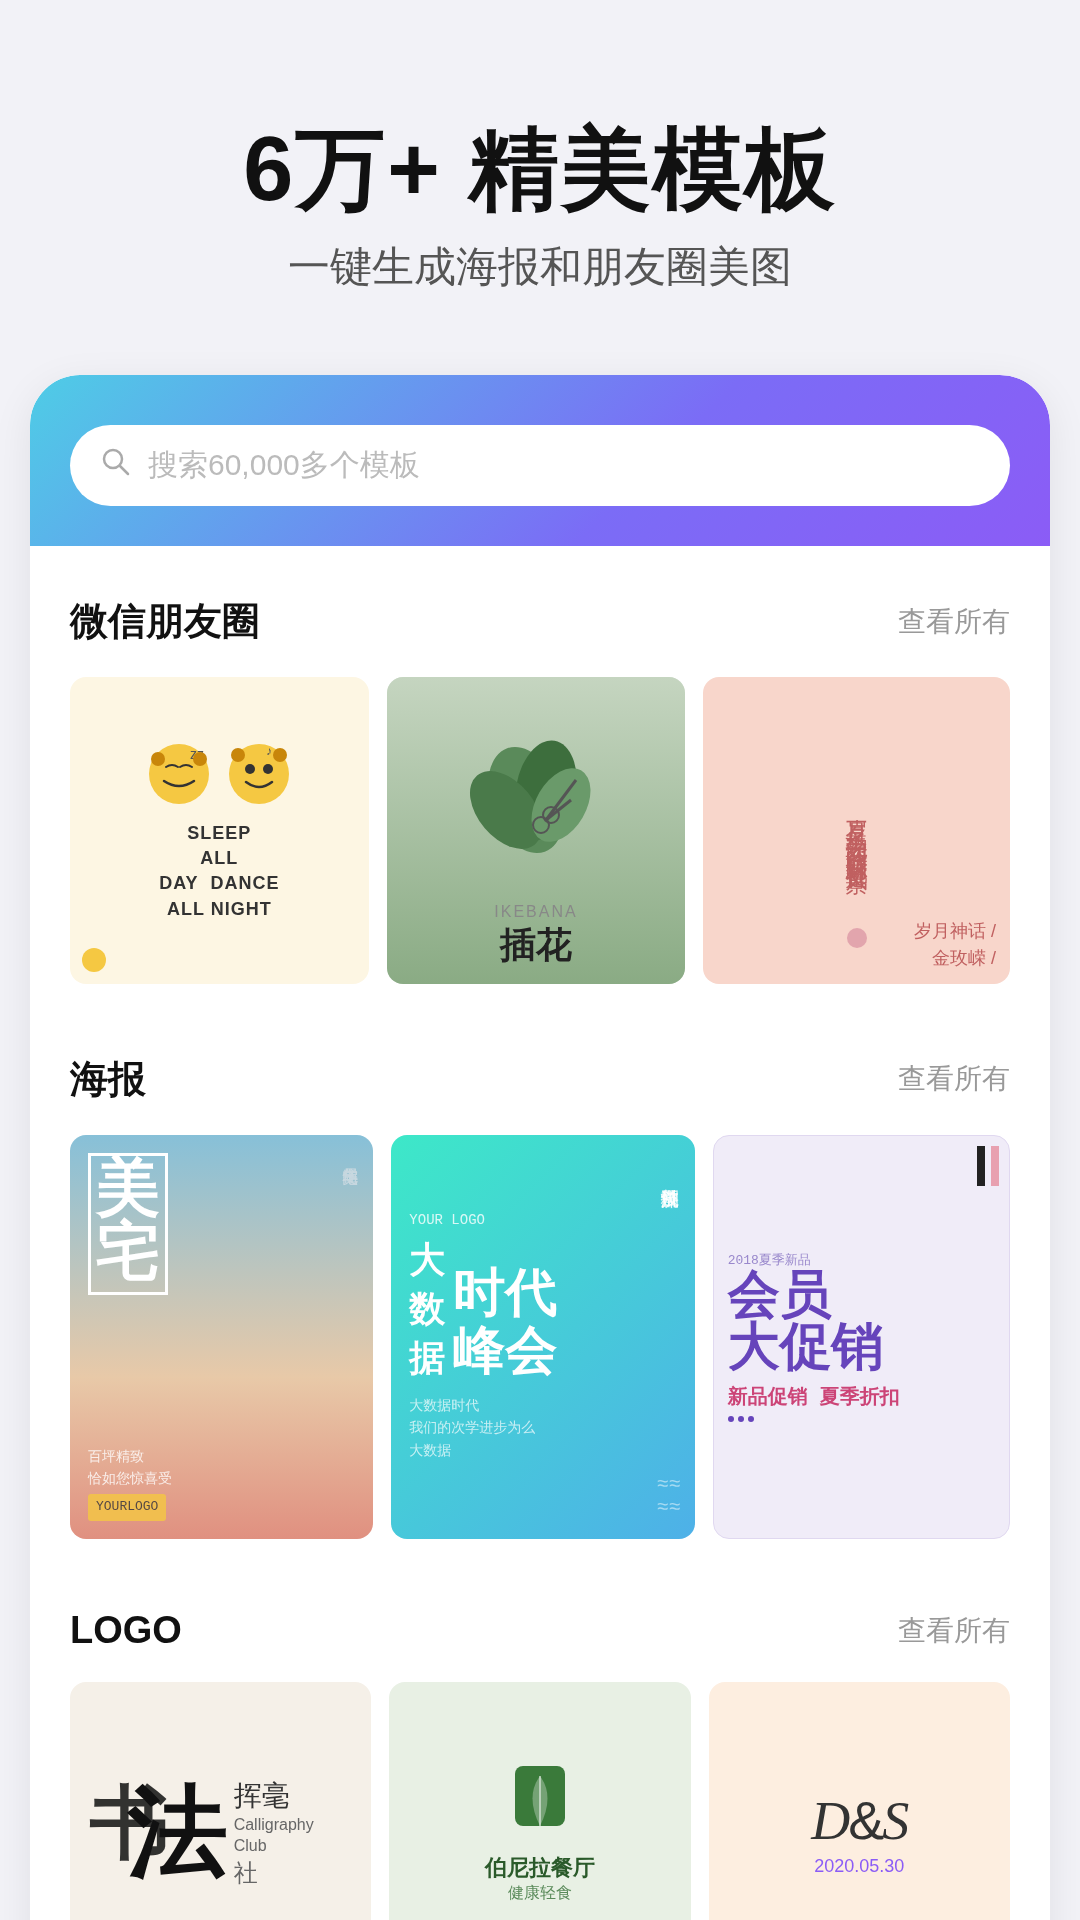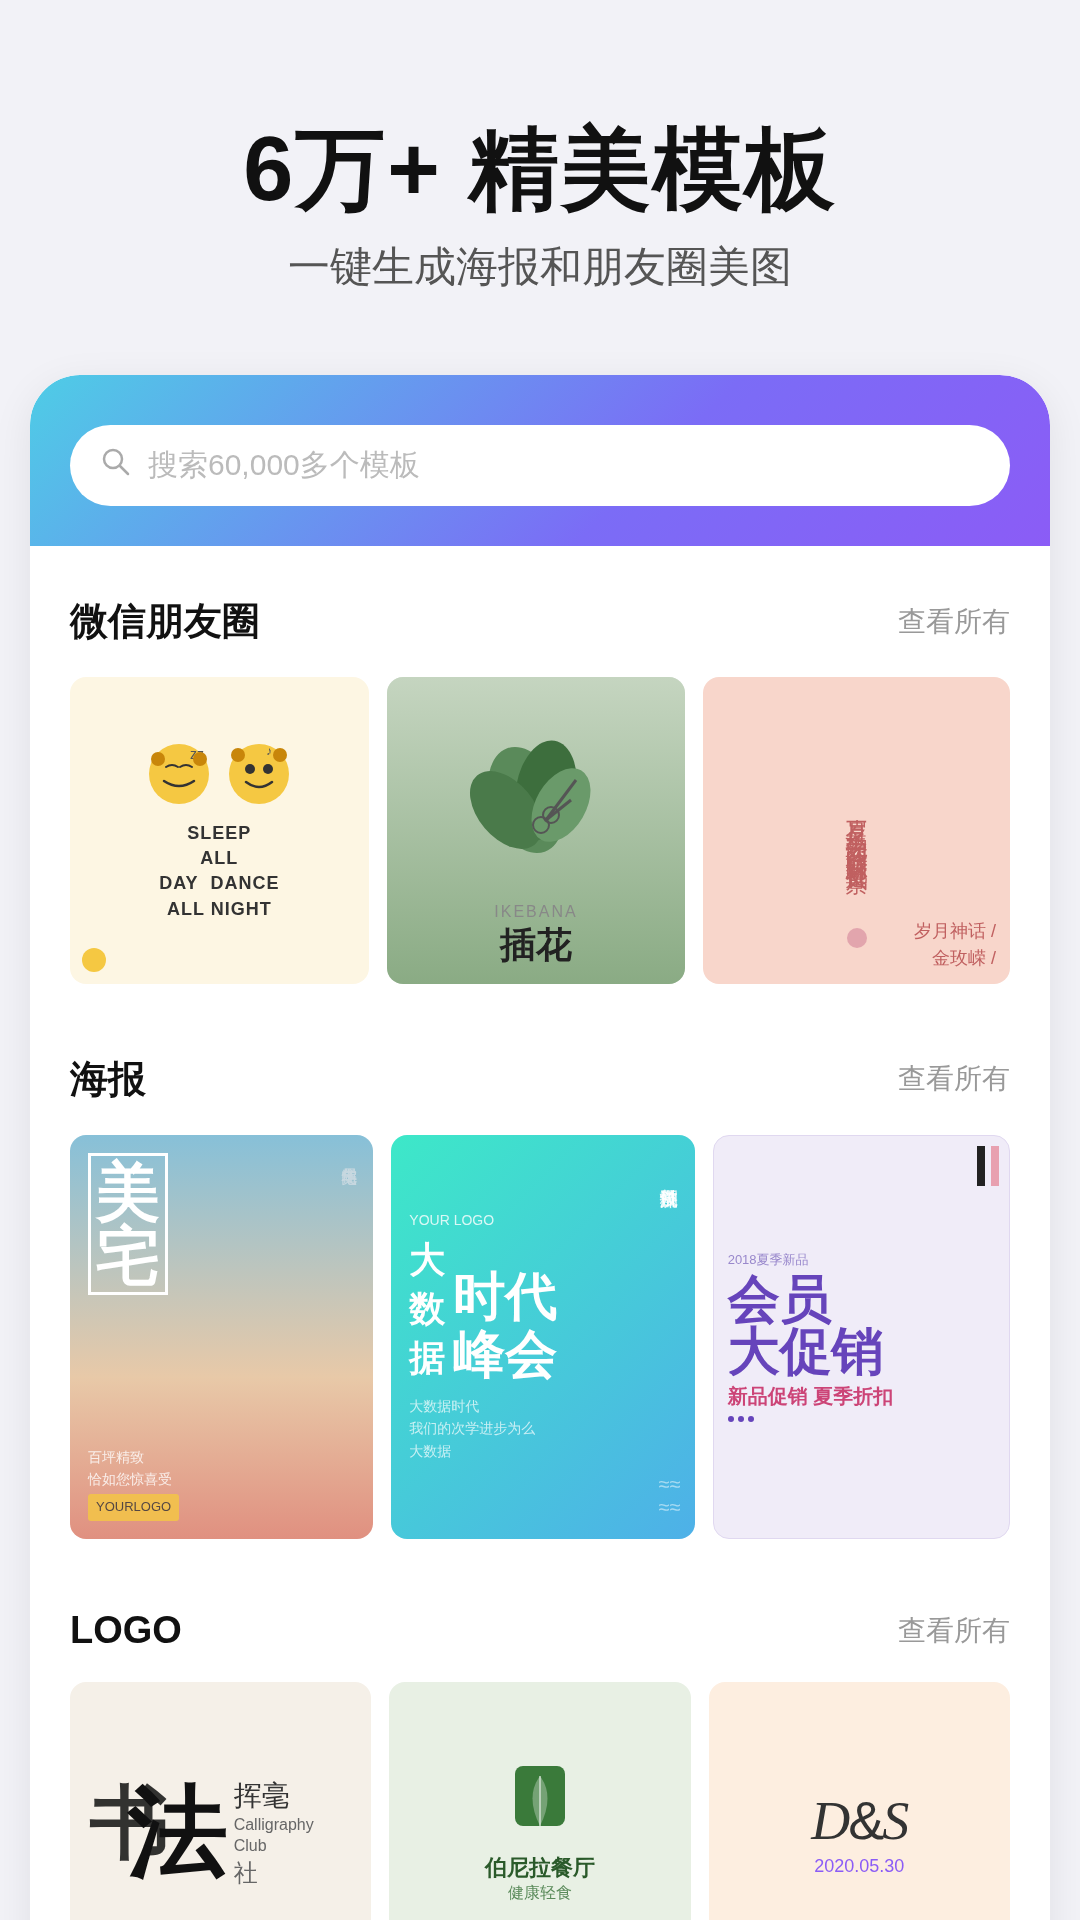--- a/index.html
+++ b/index.html
@@ -404,20 +404,21 @@
     }
     .logo3-date {
       font-size: 18px;
       color: #8b5cf6;
       margin-top: 4px;
     }
 
     .poster-grid {
       display: flex;
       gap: 18px;
+      font-family: Liberation Mono, monospace;
     }
     .poster-card-wrap {
       flex: 1;
       border-radius: 16px;
       overflow: hidden;
       aspect-ratio: 3/4;
     }
   </style>
 </head>
 <body>

